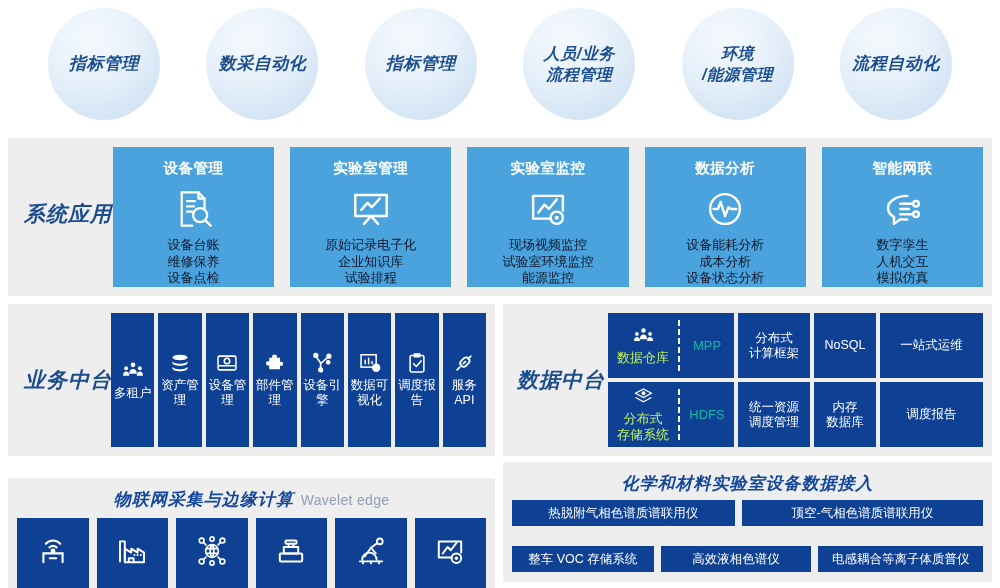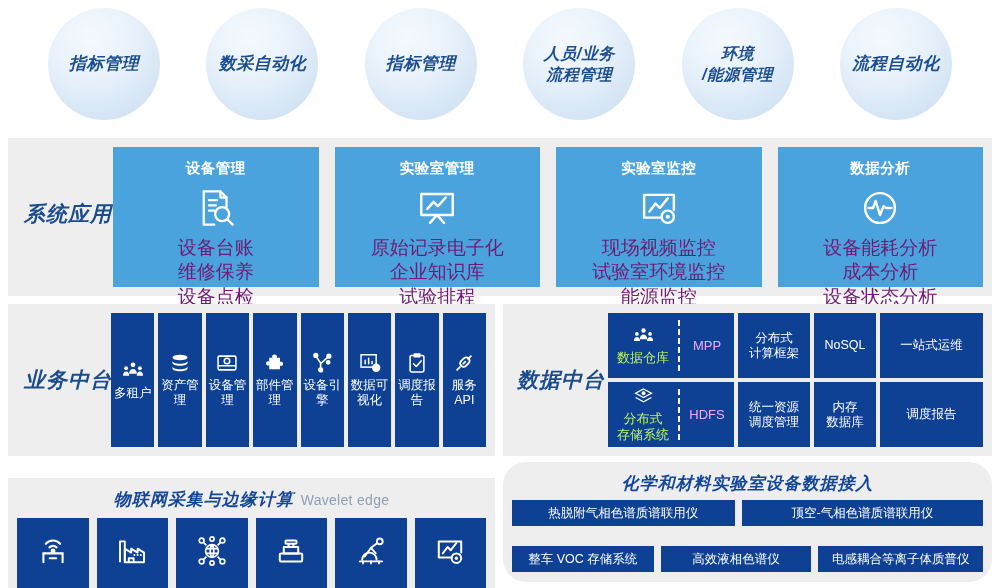--- a/index.html
+++ b/index.html
@@ -40,21 +40,21 @@
     position:absolute;left:105px;top:9px;right:9px;bottom:9px;
     display:flex;gap:16px;
   }
   .sys-card{
     flex:1 1 0;background:#4ba3dd;color:#ffffff;
     display:flex;flex-direction:column;align-items:center;
     padding-top:12px;box-sizing:border-box;
   }
   .sys-card-title{font-size:14.5px;font-weight:bold;letter-spacing:.5px;}
   .sys-card-icon{margin:9px 0 7px;height:44px;display:flex;align-items:center;}
-  .sys-card-lines{font-size:19px;line-height:1.28;text-align:center;color:#701a75;}
+  .sys-card-lines{font-size:13px;line-height:1.28;text-align:center;color:#0f172a;}
 
   
   #panel-biz{left:8px;top:304px;width:487px;height:152px;}
   #panel-biz .row-title{position:absolute;left:16px;top:62px;}
   .biz-grid{
     position:absolute;left:103px;top:9px;right:9px;bottom:9px;
     display:flex;gap:4px;
   }
   .biz-col{display:flex;flex-direction:row;gap:4px;flex:1 1 0;}
   .tile{
@@ -78,26 +78,26 @@
     flex:1 1 auto;display:flex;flex-direction:column;align-items:center;
     justify-content:center;color:#bef264;font-size:13px;line-height:1.18;
     text-align:center;padding:0 6px;box-sizing:border-box;
   }
   .split-left .tile-icon{margin-bottom:3px;display:flex;}
   .dashed{
     width:0;border-left:2px dashed #ffffff;margin:7px 0;flex:0 0 auto;
   }
   .split-right{
     flex:0 0 54px;display:flex;align-items:center;justify-content:center;
-    color:#f0abfc;font-size:13px;
+    color:#14b8a6;font-size:13px;
   }
 
   
   #panel-iot{left:8px;top:478px;width:487px;height:120px;}
-  #panel-chem{left:503px;top:462px;width:489px;height:120px;border-radius:23px;}
+  #panel-chem{left:503px;top:462px;width:489px;height:120px;}
   .bottom-head{
     text-align:center;padding-top:10px;white-space:nowrap;
   }
   .bottom-head .cn{
     color:#14479a;font-weight:bold;font-style:italic;font-size:17px;letter-spacing:1px;
   }
   .bottom-head .en{
     color:#8fa0b4;font-size:14px;font-style:normal;font-weight:normal;margin-left:7px;letter-spacing:.3px;
   }
   .iot-icons{
@@ -210,20 +210,36 @@
             <path d="M11 24h5l3-8 5 16 4-10 3 2h6"></path>
           </svg>
         </div>
         <div class="sys-card-lines">
           <div>设备能耗分析</div>
           <div>成本分析</div>
           <div>设备状态分析</div>
         </div>
       </div>
 
+      <div class="sys-card">
+        <div class="sys-card-title">智能网联</div>
+        <div class="sys-card-icon">
+          <svg width="42" height="42" viewBox="0 0 48 48" fill="none" stroke="#fff" stroke-width="2.8" stroke-linecap="round" stroke-linejoin="round">
+            <path d="M30 9C18 9 8 15 8 23c0 4 2.6 7.6 6.8 10V41l7.4-5.4c2.3.5 5 .6 7.8.3"></path>
+            <path d="M22 18h14M22 24h10M22 30h14"></path>
+            <circle cx="40" cy="18" r="3.2"></circle>
+              <circle cx="40" cy="30" r="3.2"></circle>
+          </svg>
+        </div>
+        <div class="sys-card-lines">
+          <div>数字孪生</div>
+          <div>人机交互</div>
+          <div>模拟仿真</div>
+        </div>
+      </div>
 
     </div>
   </div>
 
   <div class="panel" id="panel-biz">
     <div class="row-title">业务中台</div>
     <div class="biz-grid">
 
       <div class="biz-col">
         <div class="tile">

